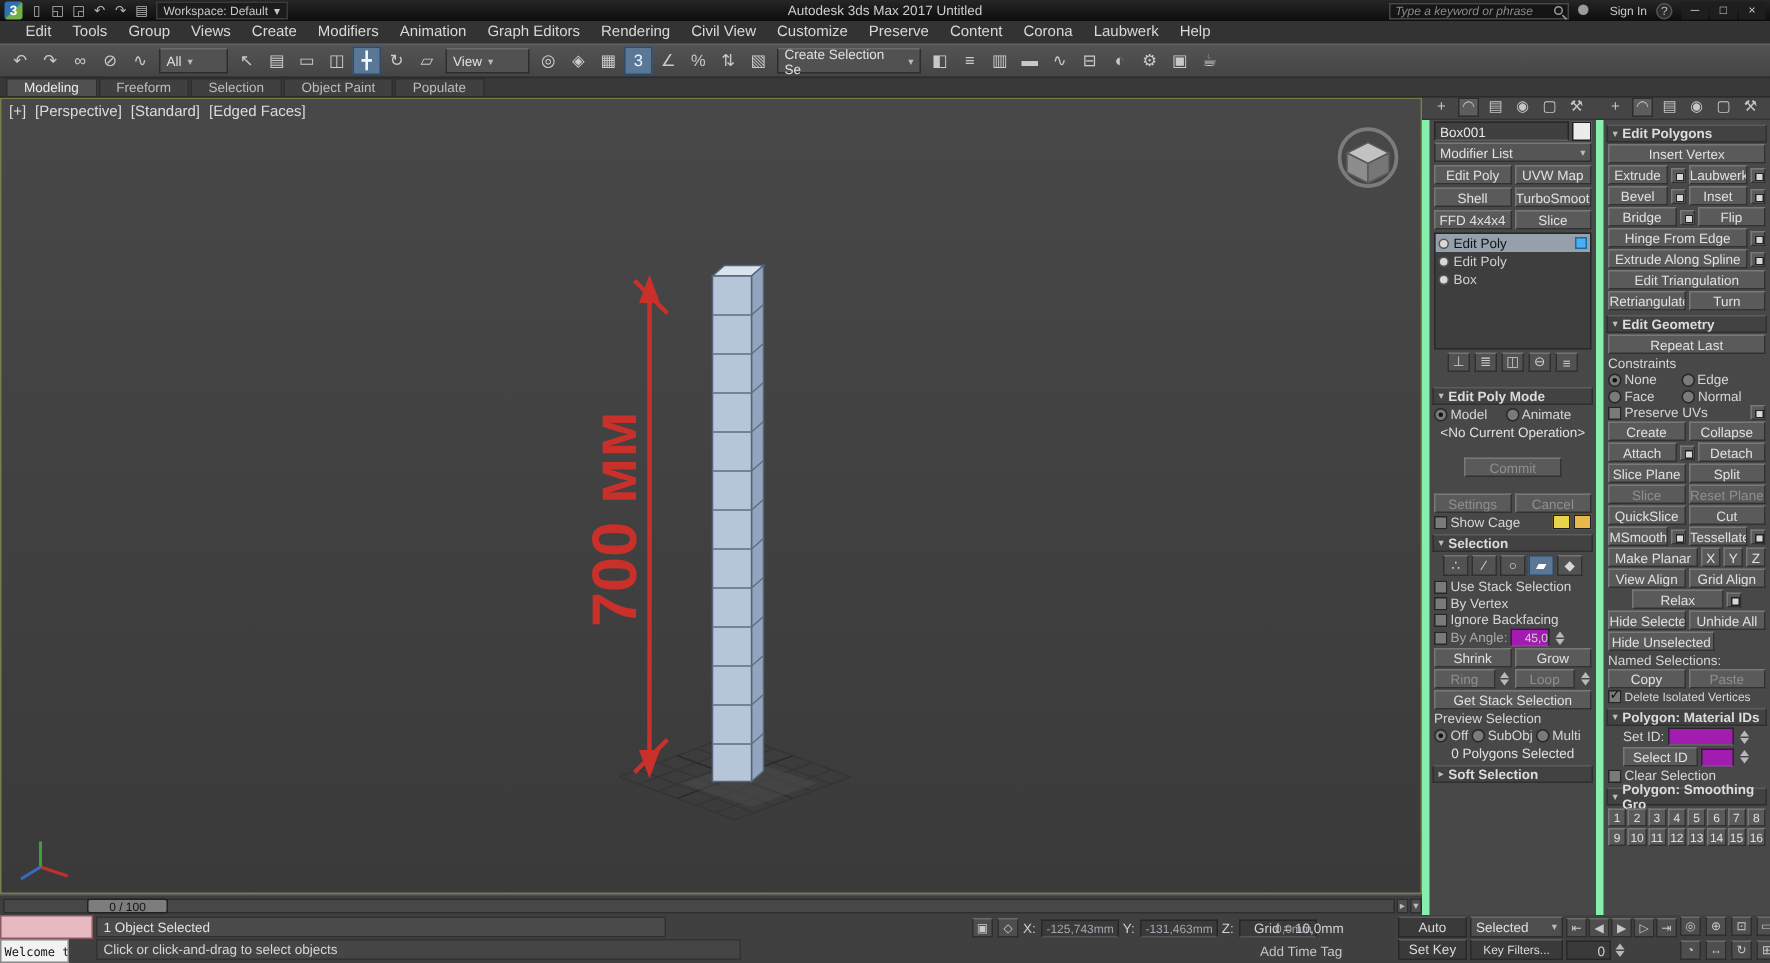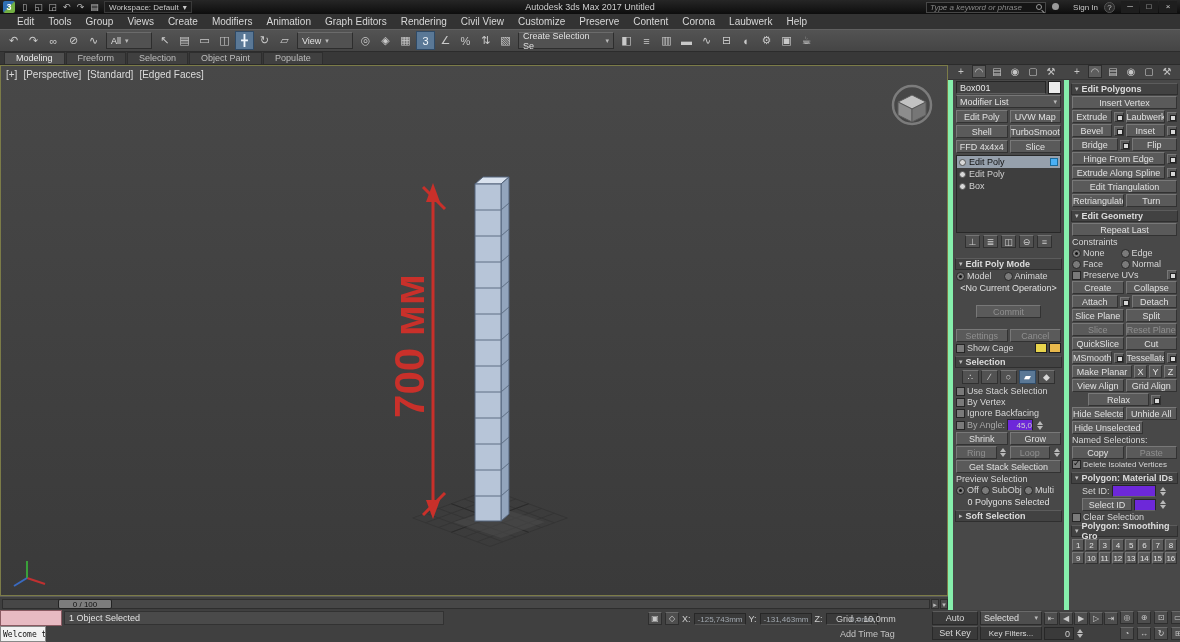--- a/index.html
+++ b/index.html
@@ -52,21 +52,21 @@
 .btn.dis{color:#8f8f8f}
 .btn.sm{flex:none;width:13px}
 .lbl{font-size:9px;color:#d6d6d6;white-space:nowrap}
 .lbl.dim{color:#a8a8a8}
 .hdr{display:flex;align-items:center;gap:3px;background:#424242;border:1px solid #2f2f2f;border-top-color:#5c5c5c;height:12px;margin:3px 2px 1px;padding:0 3px;font-weight:bold;color:#dcdcdc;font-size:9px}
 .hdr .harr{font-size:7px;color:#bdbdbd}
 .chk{width:9px;height:9px;background:#7a7a7a;border:1px solid #262626;position:relative;flex:none}
 .chk.on::after{content:"✓";position:absolute;top:-3px;left:0;font-size:9px;color:#101010}
 .radio{width:9px;height:9px;border-radius:50%;background:#7a7a7a;border:1px solid #262626;position:relative;flex:none}
 .radio.on::after{content:"";position:absolute;left:2px;top:2px;width:3px;height:3px;border-radius:50%;background:#101010}
-.field{background:#6d28d9;border:1px solid #272727;border-bottom-color:#636363;color:#cfcfcf;font-size:8px;height:12px;line-height:11px;padding:0 0;text-align:right}
+.field{background:#a21caf;border:1px solid #272727;border-bottom-color:#636363;color:#cfcfcf;font-size:8px;height:12px;line-height:11px;padding:0 0;text-align:right}
 .spin{width:9px;flex:none;display:flex;flex-direction:column;align-items:center;gap:1px}
 .spin i{display:block;width:0;height:0;border-left:3px solid transparent;border-right:3px solid transparent}
 .spin .up{border-bottom:4px solid #b9b9b9}
 .spin .dn{border-top:4px solid #b9b9b9}
 .opt{width:10px;height:10px;flex:none;background:#5a5a5a;border:1px solid #323232;border-top-color:#787878;border-left-color:#787878;position:relative}
 .opt::after{content:"";position:absolute;left:2px;top:2px;width:4px;height:4px;background:#d8d8d8;border:1px solid #222}
 .dd{display:flex;align-items:center;background:#555;border:1px solid #303030;border-top-color:#777;height:13px;padding:0 3px;font-size:9px;color:#e2e2e2;flex:1}
 .dd .arr{margin-left:auto;font-size:7px;color:#bbb}
 .name-field{flex:1;background:#404040;border:1px solid #262626;border-bottom-color:#5e5e5e;height:13px;line-height:12px;padding:0 3px;font-size:9px;color:#e8e8e8}
 .swatch{width:13px;height:13px;background:#ececec;border:1px solid #202020;flex:none}
@@ -632,20 +632,21 @@
   <div class="ttrack"></div>
   <div class="tslider">0 / 100</div>
   <div class="tarrow" style="right:9px">▸</div>
   <div class="tarrow" style="right:0">▾</div>
 </div>
 
 <div class="statusbar">
   <div class="macro"></div>
   <div class="mlout">Welcome to M</div>
   <div class="stat1">1 Object Selected</div>
+  <div class="stat2">Click or click-and-drag to select objects</div>
 
   <div class="coords">
     <span class="mini">▣</span>
     <span class="mini">◇</span>
     <span class="cl">X:</span>
     <span class="cfield">-125,743mm</span>
     <span class="cl">Y:</span>
     <span class="cfield">-131,463mm</span>
     <span class="cl">Z:</span>
     <span class="cfield">0,0mm</span>

